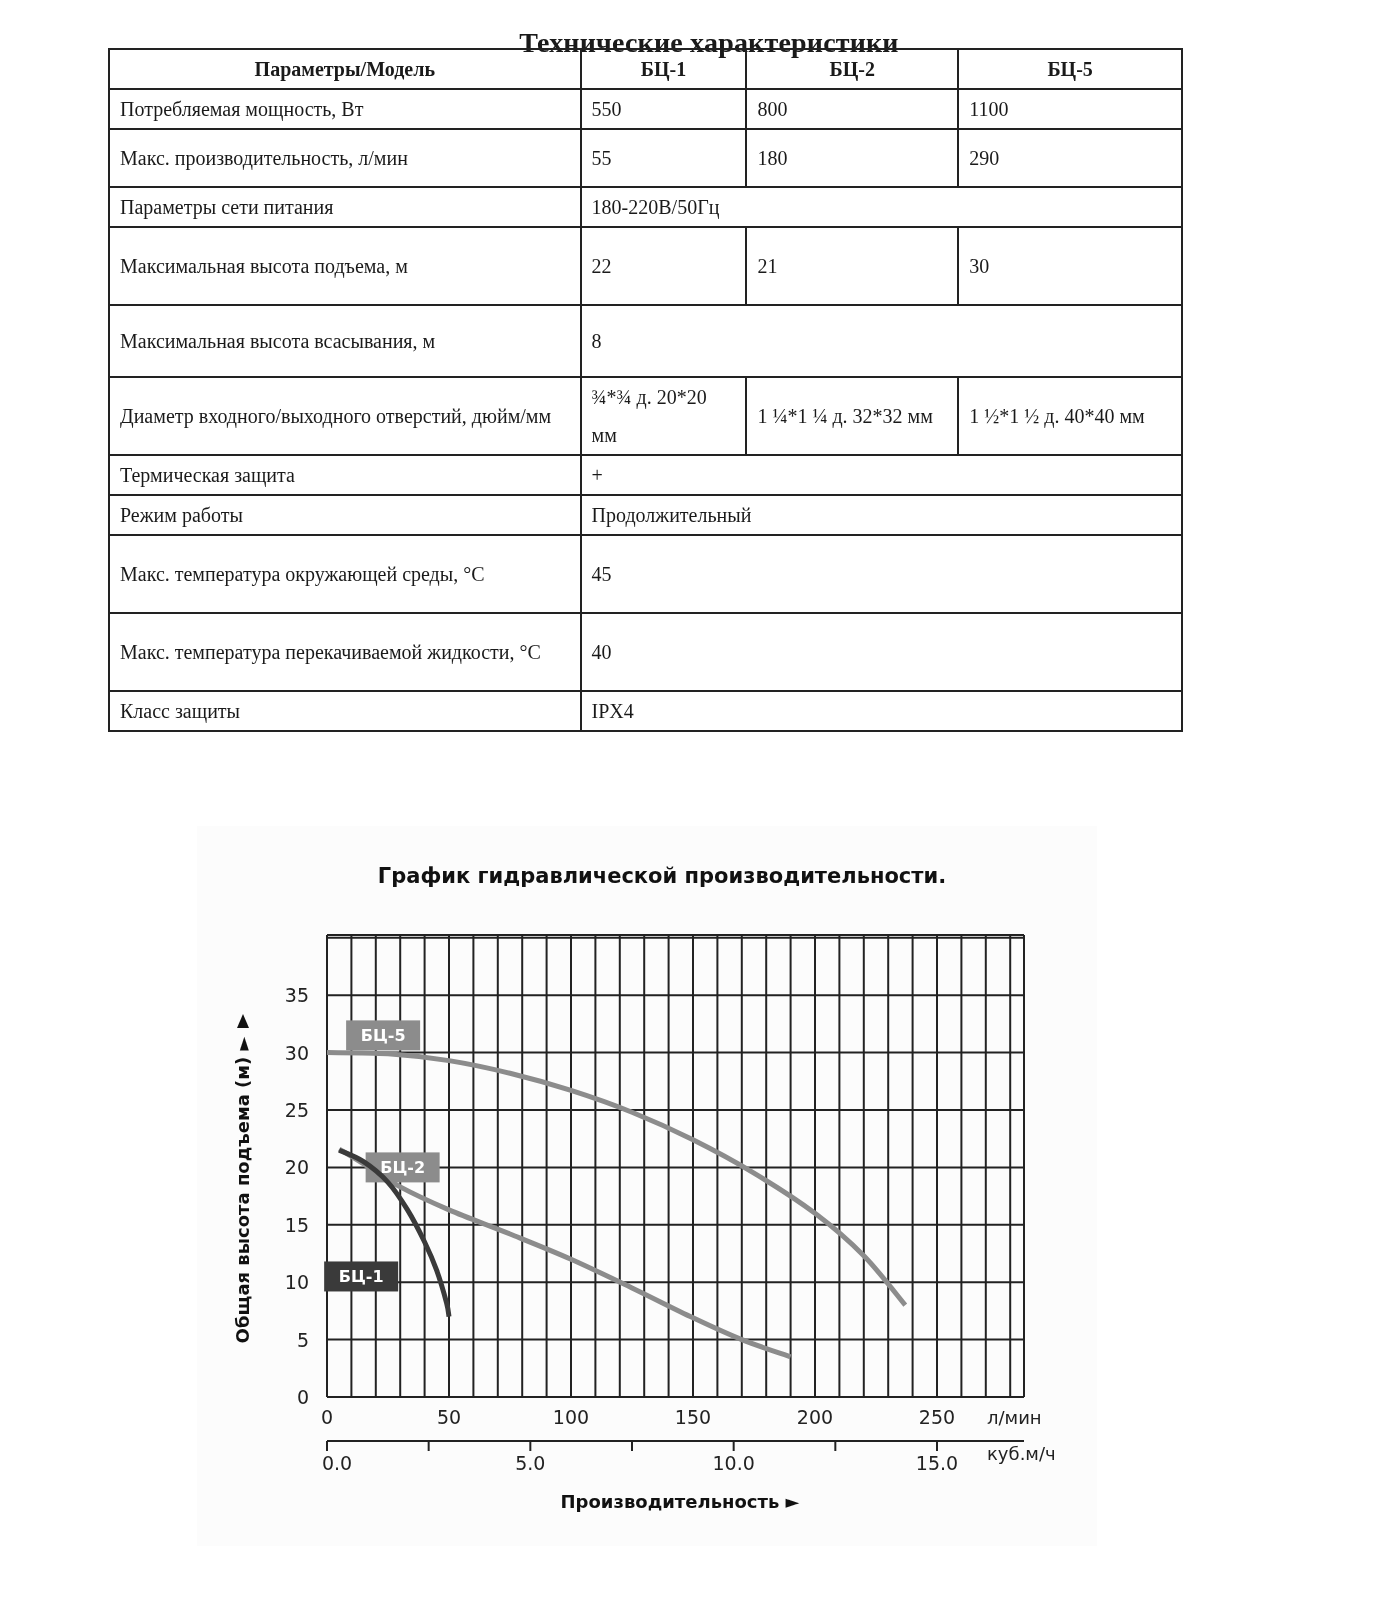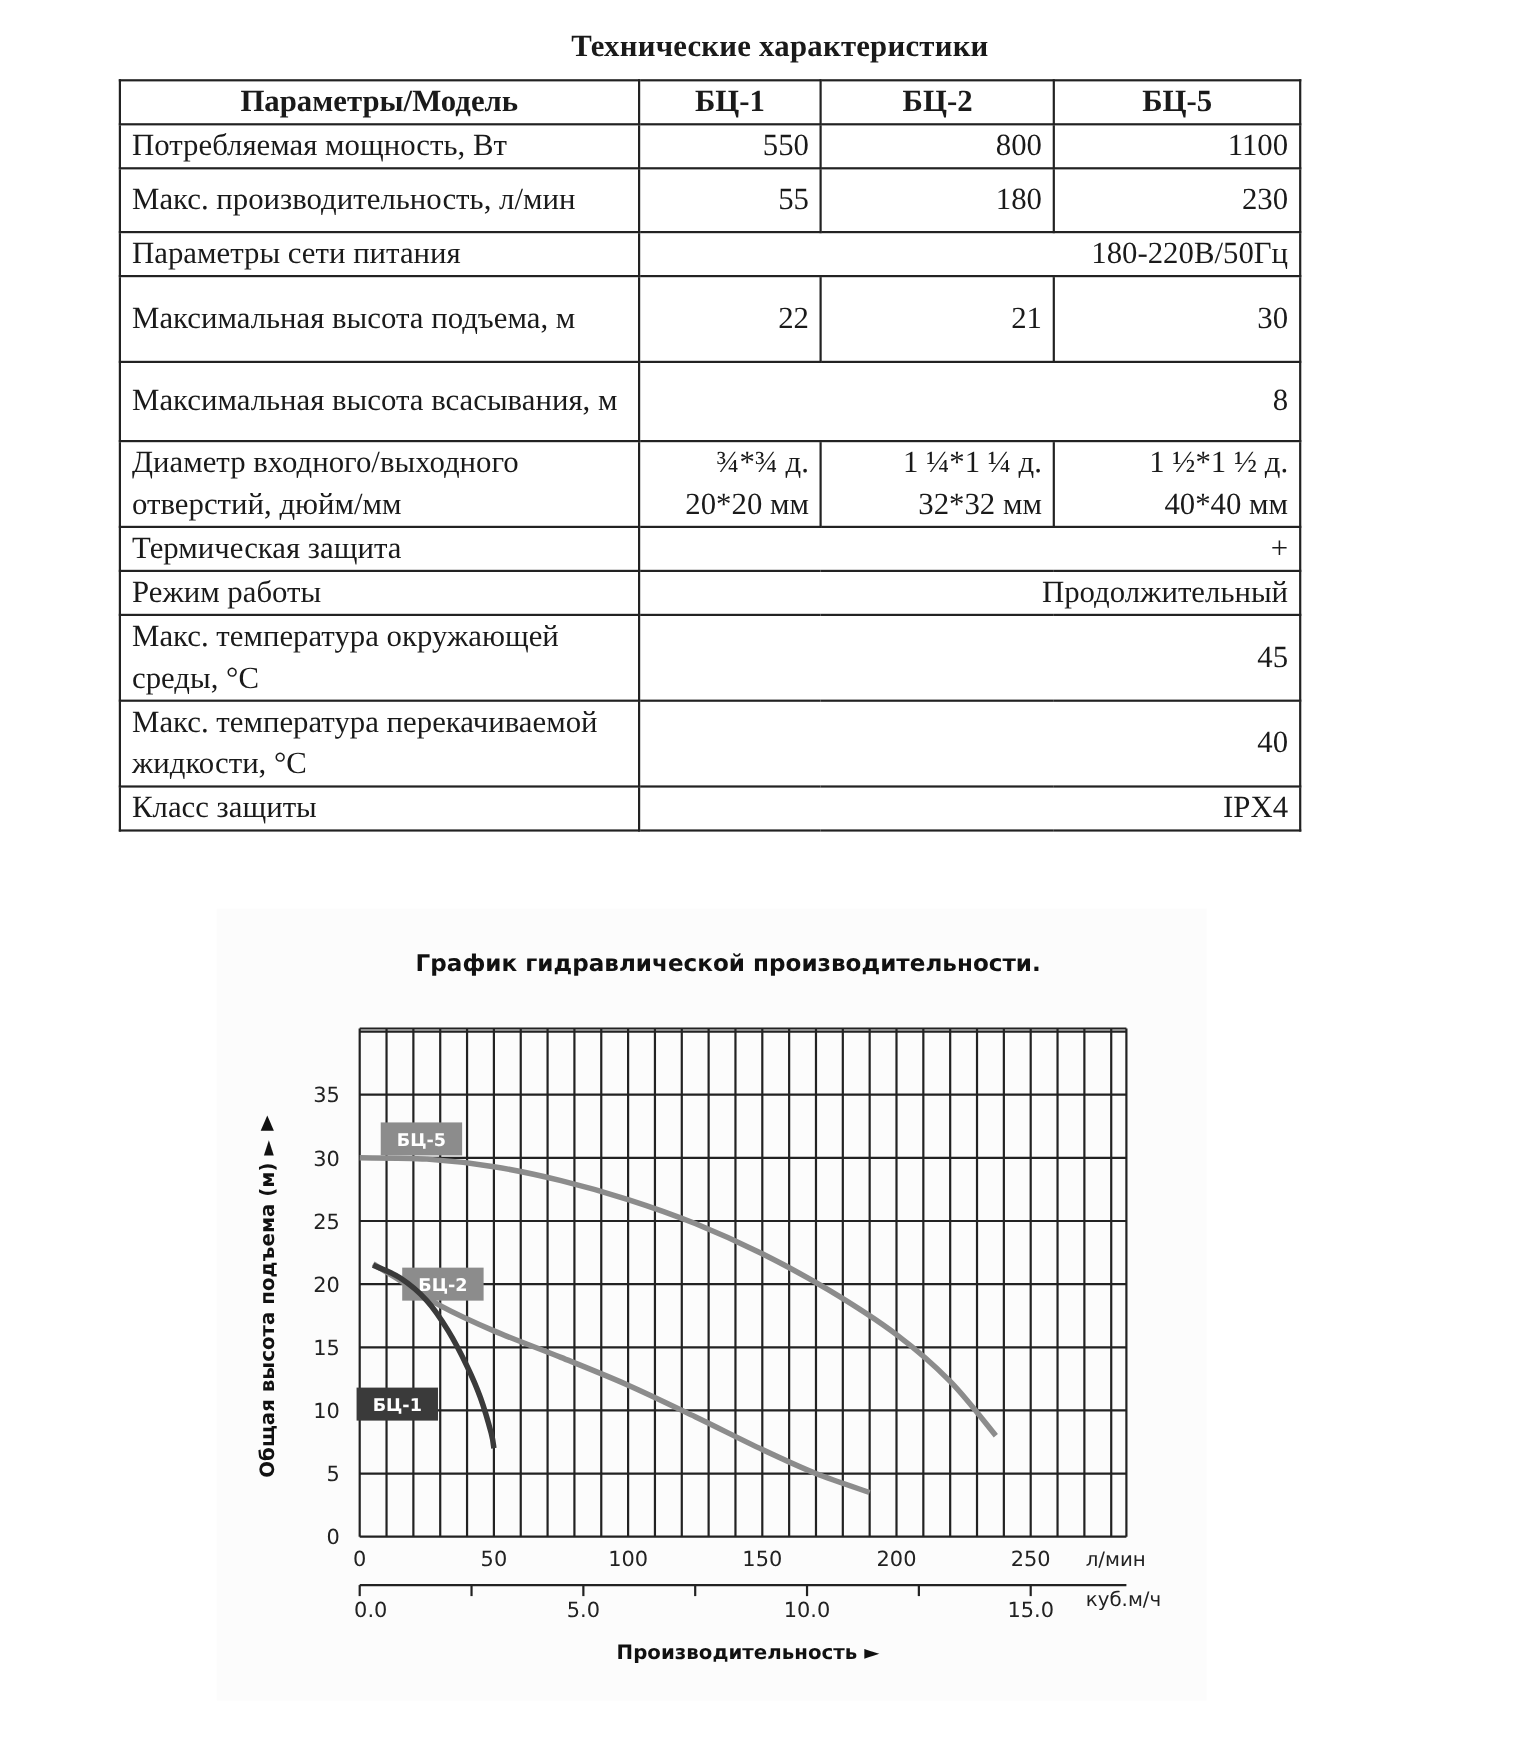--- a/index.html
+++ b/index.html
@@ -1,23 +1,23 @@
 <!DOCTYPE html>
 <html><head>
 <meta charset="utf-8">
 <style>
   html, body { margin: 0; padding: 0; background: #ffffff; }
   body { width: 1400px; height: 1600px; position: relative; overflow: hidden; font-family: "Liberation Serif", serif; color: #1a1a1a; }
   .table-title { position: absolute; left: 0; width: 1418px; top: 27px; text-align: center; font-size: 28px; font-weight: bold; letter-spacing: 0.2px; }
-  table.specs { position: absolute; left: 108px; top: 72px; width: 1075px; border-collapse: collapse; font-size: 28px; }
+  table.specs { position: absolute; left: 108px; top: 48px; width: 1075px; border-collapse: collapse; font-size: 20px; }
   table.specs td, table.specs th { border: 2px solid #222; padding: 0 10px; line-height: 38px; }
   table.specs th { font-weight: bold; text-align: center; height: 38px; }
   table.specs th:first-child { text-align: center; }
   table.specs td.param { text-align: left; width: 450px; }
-  table.specs td.val { text-align: right; }
+  table.specs td.val { text-align: left; }
   col.c1 { width: 470px; } col.c2 { width: 166px; } col.c3 { width: 212px; } col.c4 { width: 224px; }
   .chart-bg { position: absolute; left: 197px; top: 826px; width: 900px; height: 720px; background: #fcfcfc; }
   svg.chart { position: absolute; left: 0; top: 0; }
   .chart-title { font-family: "DejaVu Sans", sans-serif; font-weight: bold; font-size: 21px; fill: #111; }
   .tick { font-family: "DejaVu Sans", sans-serif; font-size: 19px; fill: #222; }
   .unit { font-family: "DejaVu Sans", sans-serif; font-size: 18px; fill: #222; }
   .axis-label { font-family: "DejaVu Sans", sans-serif; font-weight: bold; font-size: 18px; fill: #111; }
   .series-label { font-family: "DejaVu Sans", sans-serif; font-weight: bold; font-size: 16px; fill: #ffffff; }
 </style>
 </head>
@@ -44,21 +44,21 @@
       <tr>
         <td class="param">Потребляемая мощность, Вт</td>
         <td class="val">550</td>
         <td class="val">800</td>
         <td class="val">1100</td>
       </tr>
       <tr style="height: 58px;">
         <td class="param">Макс. производительность, л/мин</td>
         <td class="val">55</td>
         <td class="val">180</td>
-        <td class="val">230</td>
+        <td class="val">290</td>
       </tr>
       <tr>
         <td class="param">Параметры сети питания</td>
         <td class="val" colspan="3">180-220В/50Гц</td>
       </tr>
       <tr style="height: 78px; padding-left: 20px;">
         <td class="param">Максимальная высота подъема, м</td>
         <td class="val">22</td>
         <td class="val">21</td>
         <td class="val">30</td>

